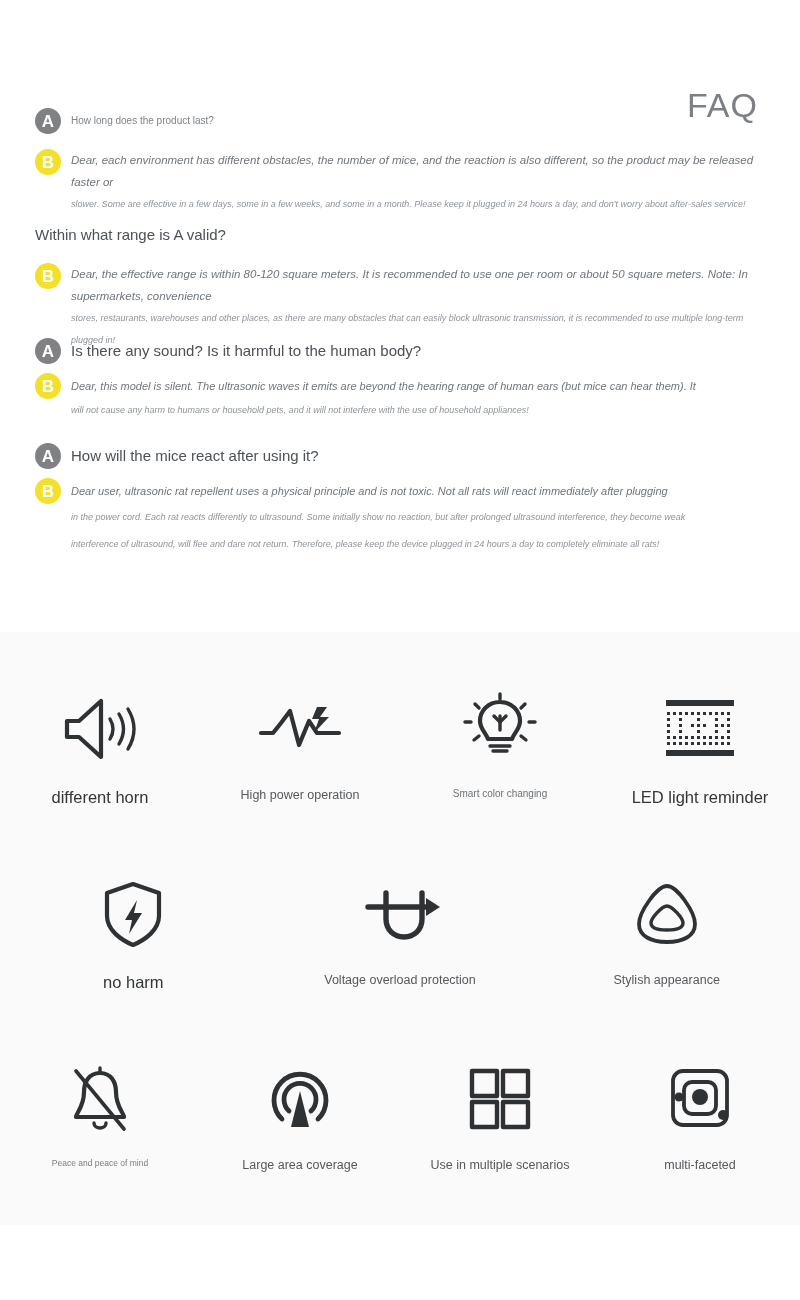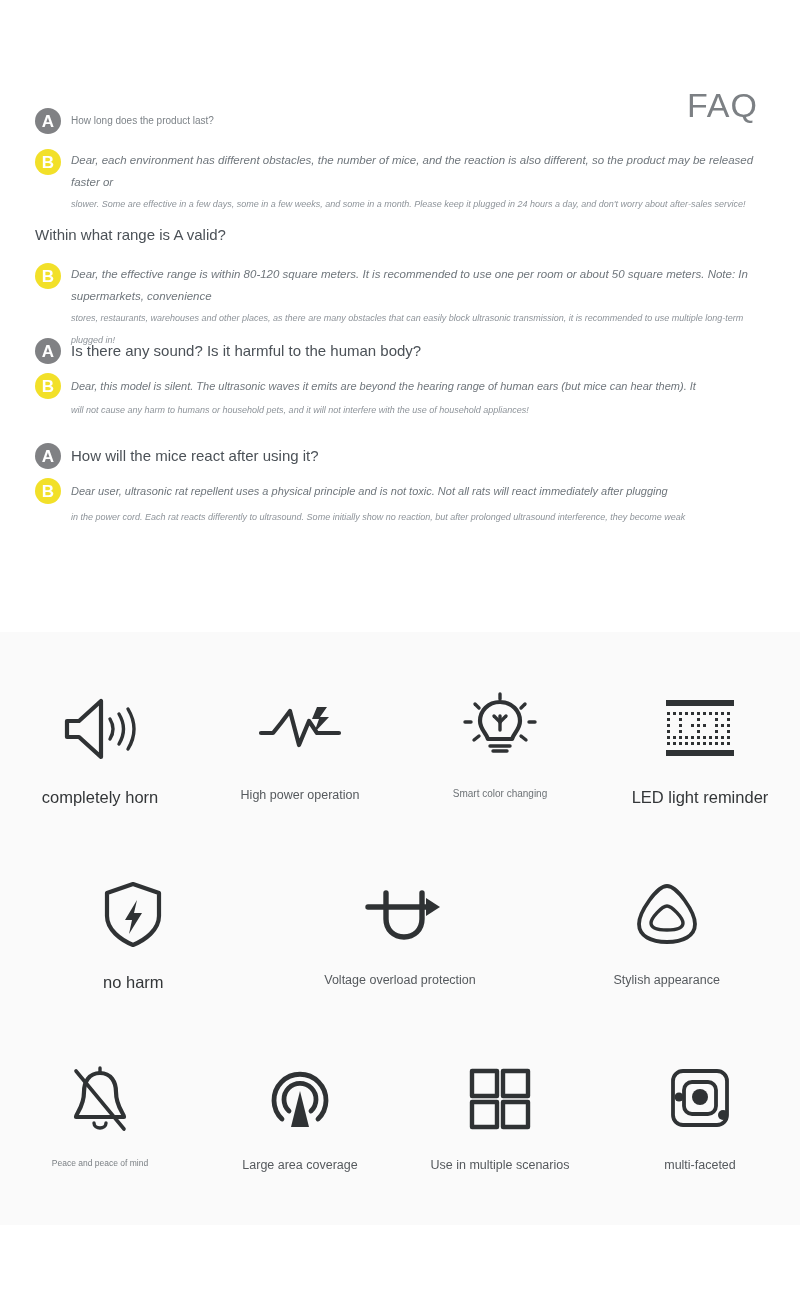--- a/index.html
+++ b/index.html
@@ -161,39 +161,40 @@
       <div class="q-text">How will the mice react after using it?</div>
     </div>
     <div class="row" style="margin-top:9px;">
       <div class="badge badge-b">B</div>
       <div class="a-body">
         <div class="a-line a-l-md">Dear user, ultrasonic rat repellent uses a physical principle and is not toxic. Not all rats will react immediately after plugging</div>
       </div>
     </div>
     <div style="padding-left:36px;">
       <div class="a-line a-l2" style="line-height:27px;">in the power cord. Each rat reacts differently to ultrasound. Some initially show no reaction, but after prolonged ultrasound interference, they become weak</div>
+      <div class="a-line a-l2" style="line-height:27px;">interference of ultrasound, will flee and dare not return. Therefore, please keep the device plugged in 24 hours a day to completely eliminate all rats!</div>
     </div>
   </div>
 
 </div>
 
 <div class="features">
 
   <div class="frow">
 
     <div class="fcell">
       <div class="ficon">
         <svg width="86" height="72" viewBox="0 0 86 72">
           <path class="st" d="M10 28 L22 28 L44 8 L44 64 L22 44 L10 44 Z"></path>
           <path class="st-thin" d="M53 26 Q59 36 53 46"></path>
           <path class="st-thin" d="M62 21 Q71 36 62 51"></path>
           <path class="st-thin" d="M71 16 Q83 36 71 56"></path>
         </svg>
       </div>
-      <div class="flabel sz-lg">completely horn</div>
+      <div class="flabel sz-lg">different horn</div>
     </div>
 
     <div class="fcell">
       <div class="ficon">
         <svg width="86" height="72" viewBox="0 0 86 72">
           <path class="st" d="M4 40 L16 40 L24 30 L33 18 L42 52 L52 28 L60 40 L82 40"></path>
           <path class="fl" d="M60 14 L70 14 L63 24 L72 24 L57 40 L62 26 L55 26 Z"></path>
         </svg>
       </div>
       <div class="flabel sz-md">High power operation</div>

